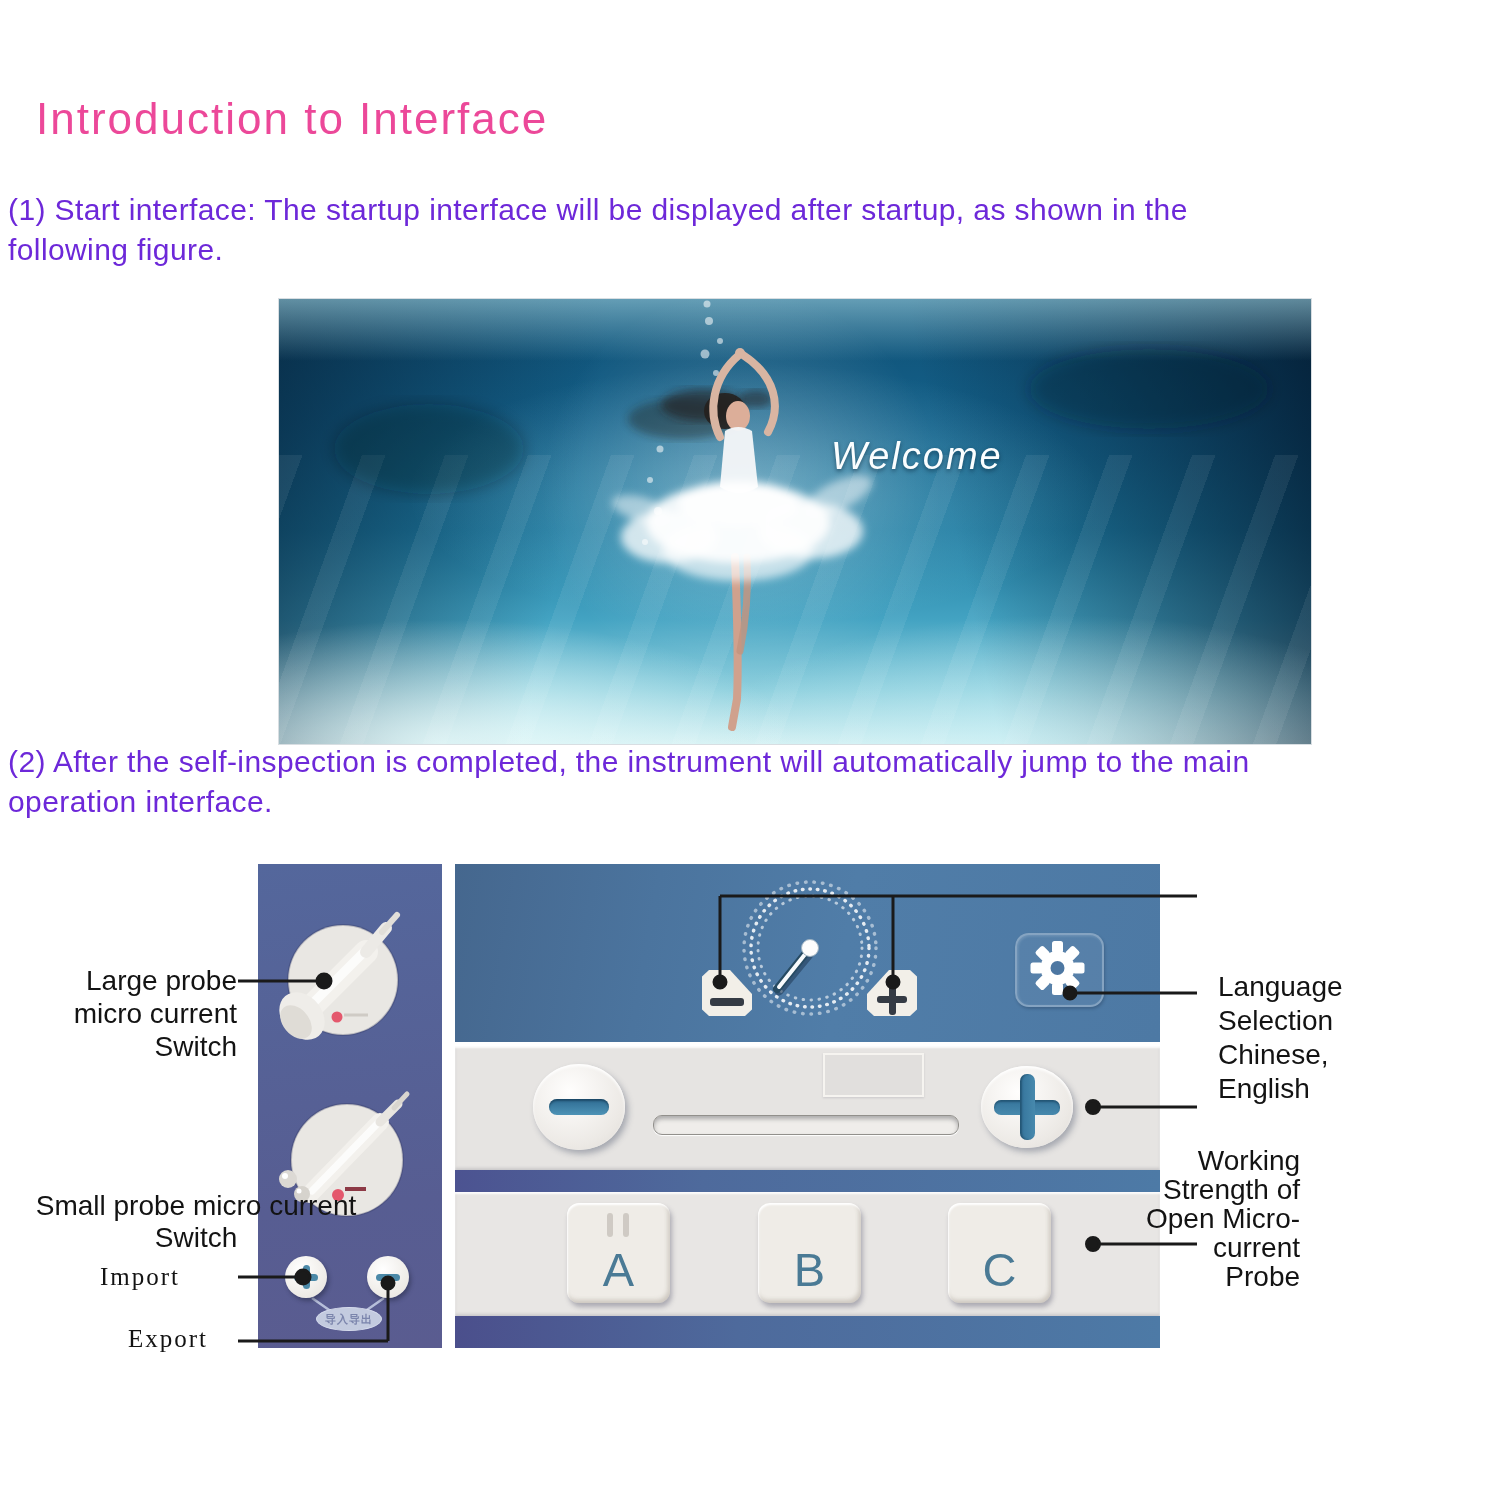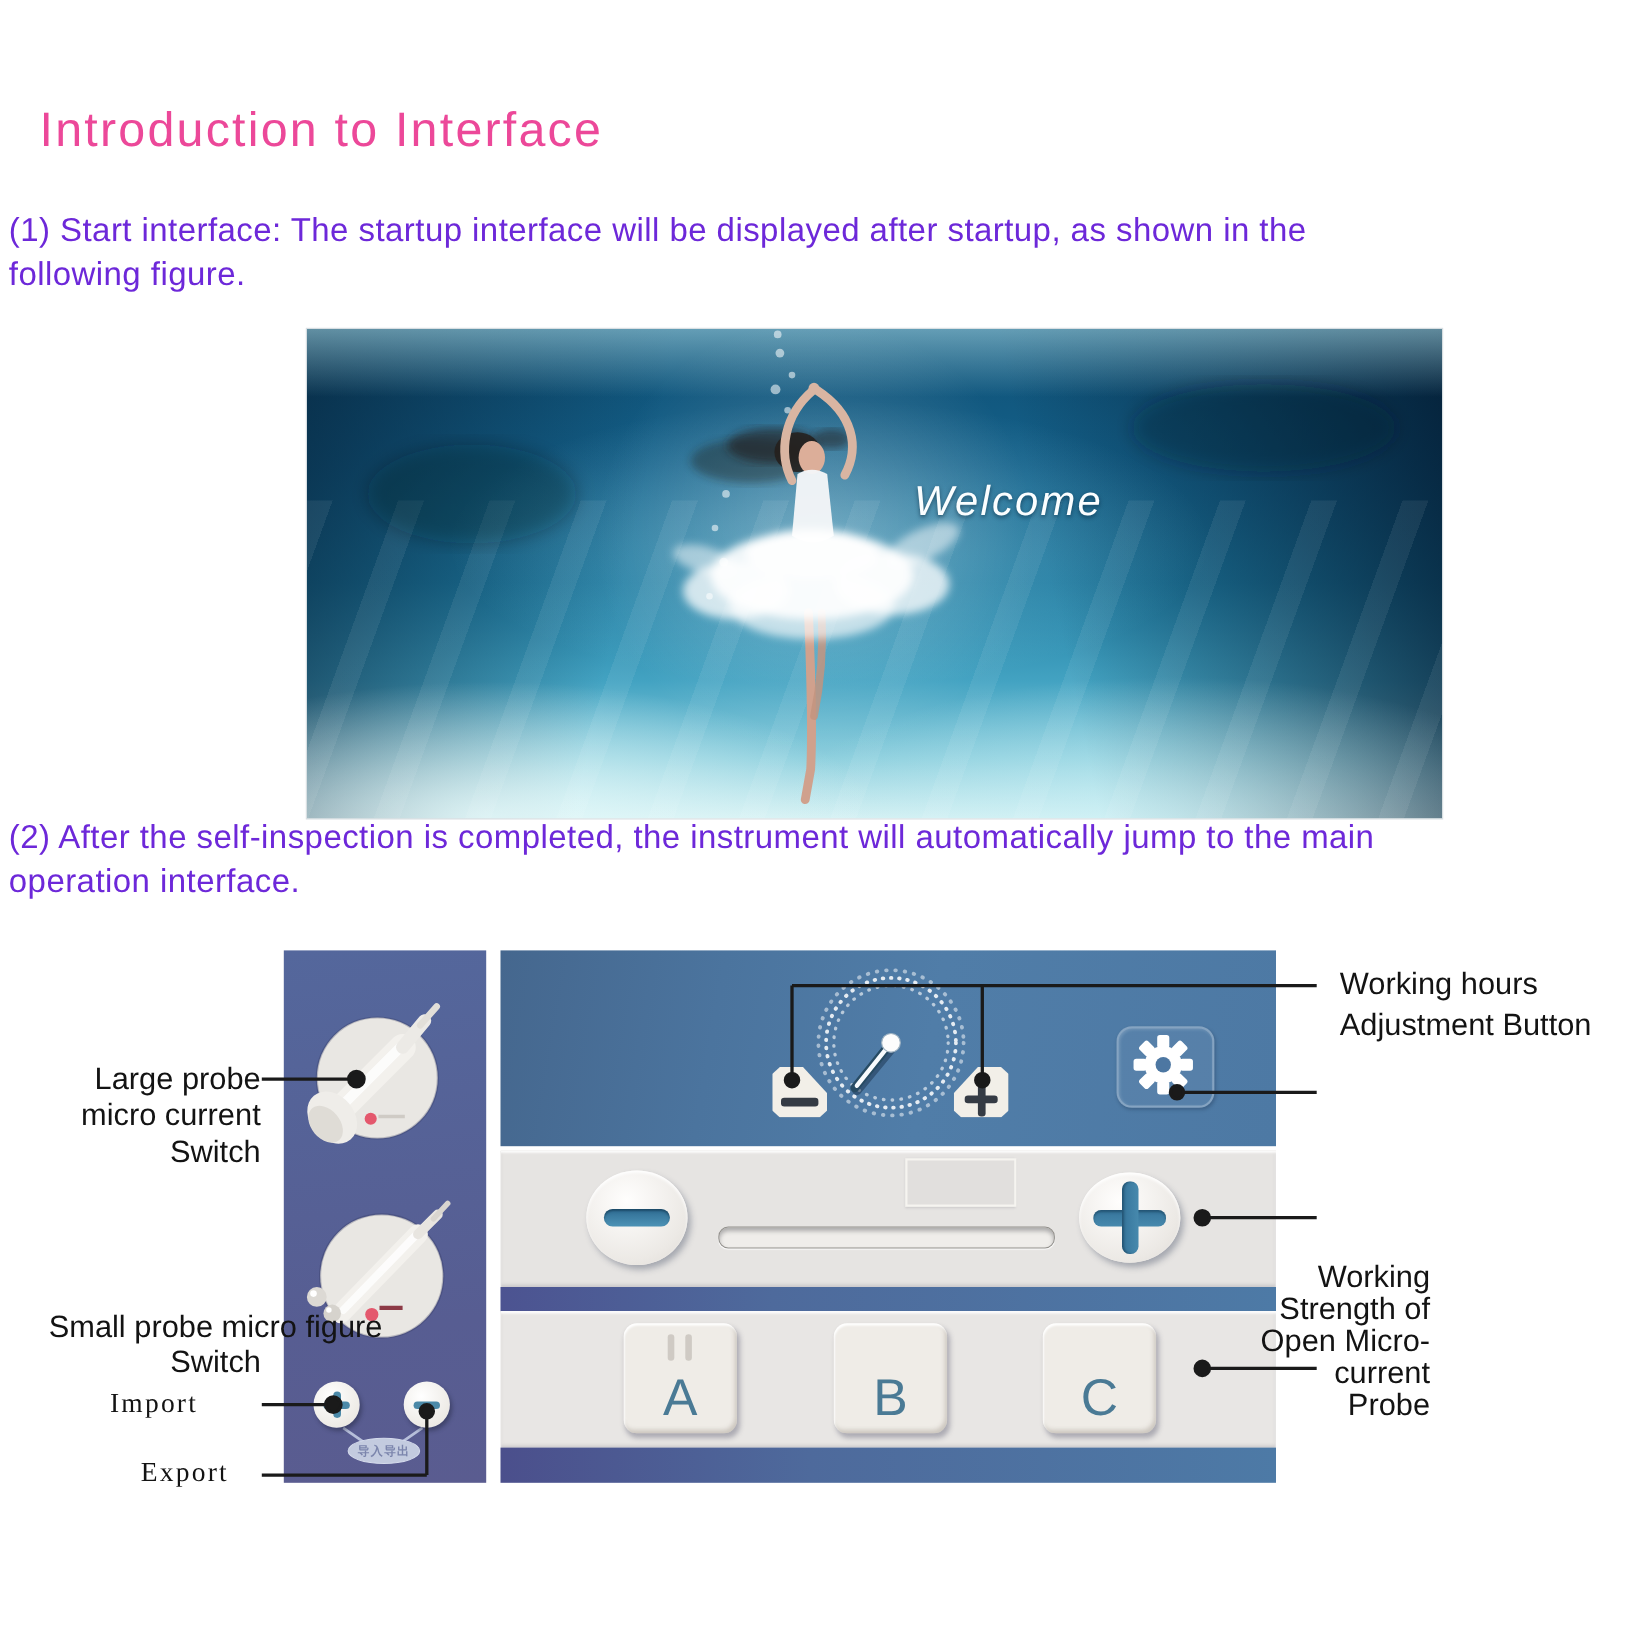--- a/index.html
+++ b/index.html
@@ -302,25 +302,27 @@
       <path d="M238,1277 H298" fill="none"></path>
         <circle cx="303" cy="1277" r="7"></circle>
       <path d="M238,1341 H388 M388,1341 V1286" fill="none"></path>
         <circle cx="388" cy="1283" r="6"></circle>
     </g>
   </svg>
 
   <div class="abs callout co-large-probe">Large probe
 micro current
 Switch</div>
-  <div class="abs callout co-small-probe">Small probe micro figure
+  <div class="abs callout co-small-probe">Small probe micro current
 Switch</div>
   <div class="abs callout co-import">Import</div>
   <div class="abs callout co-export">Export</div>
-  <div class="abs callout co-working-hours">Working hours
-Adjustment Button</div>
+  <div class="abs callout co-language">Language
+Selection
+Chinese,
+English</div>
   <div class="abs callout co-strength">Working
 Strength of
 Open Micro-
 current
 Probe</div>
 
 </div>
 
 </body></html>

